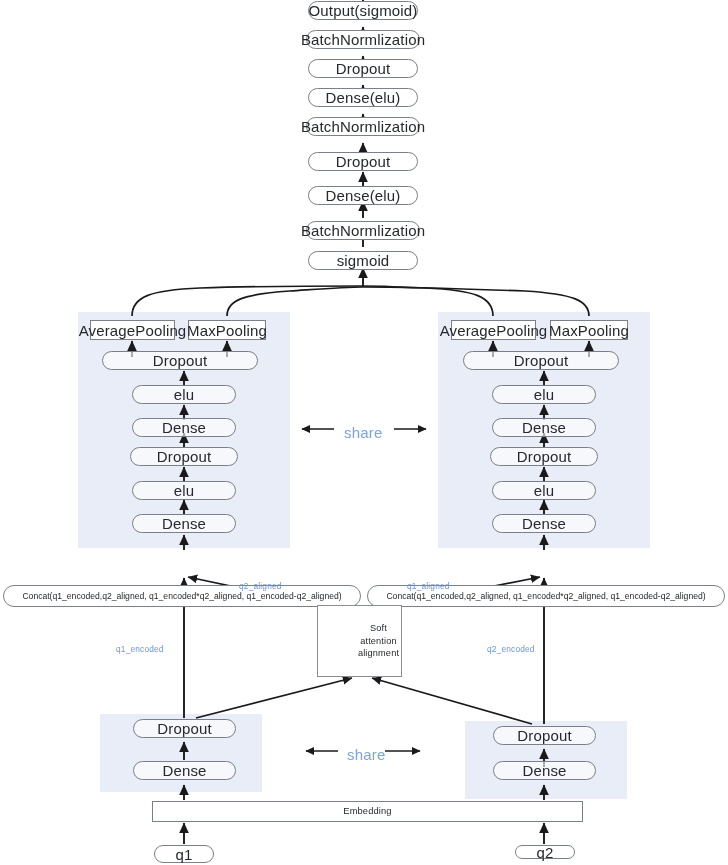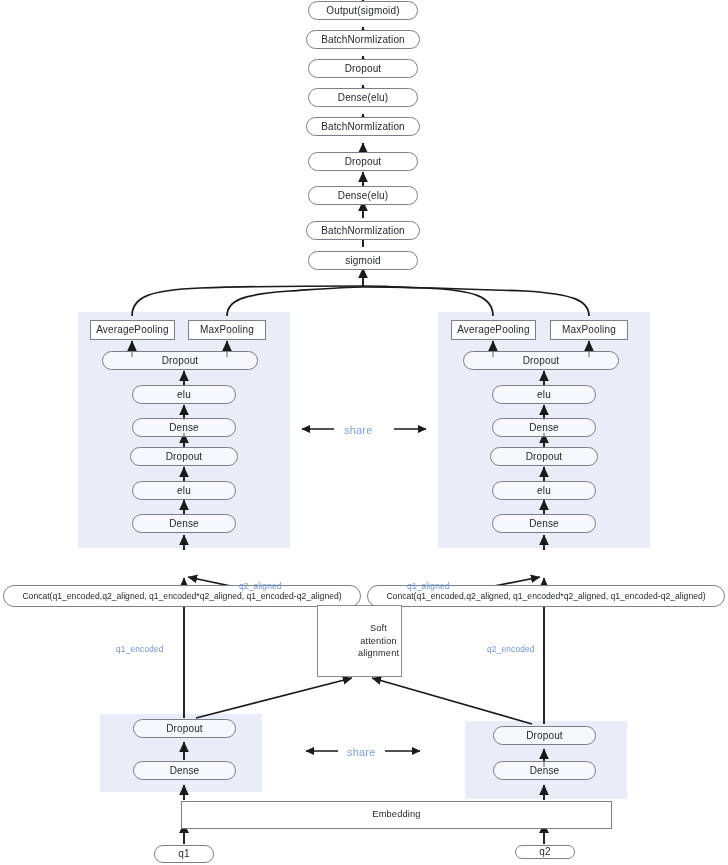--- a/index.html
+++ b/index.html
@@ -28,21 +28,21 @@
   
   .node{
     position:absolute;
     box-sizing:border-box;
     display:flex;
     align-items:center;
     justify-content:center;
     background:#ffffff;
     border:1px solid #7b7f87;
     color:#25282d;
-    font-size:10px;
+    font-size:15px;
     line-height:1;
     white-space:nowrap;
     letter-spacing:.15px;
   }
   .rounded{ border-radius:999px; }
   .rect{ border-radius:0px; }
   .node.translucent{ background:rgba(255,255,255,.62); }
   .node.attn{
     border-radius:0;
     border:1px solid #8a8d93;
@@ -62,21 +62,21 @@
   
   .blabel{
     position:absolute;
     color:#6c93d6;
     font-size:8.3px;
     white-space:nowrap;
     letter-spacing:.2px;
   }
   .blabel.share{
     color:#7ba4de;
-    font-size:11px;
+    font-size:15px;
   }
 </style>
 </head>
 <body>
 
 <div id="canvas">
 
   <div class="share-panel" style="left:78px; top:312px; width:212px; height:236px;"></div>
   <div class="share-panel" style="left:438px; top:312px; width:212px; height:236px;"></div>
   <div class="share-panel" style="left:100px; top:714px; width:162px; height:78px;"></div>
@@ -211,21 +211,21 @@
   <div class="node rounded concat-wide" style="left:367px; top:553px; width:358px; height:22px;">Concat(q1_encoded,q2_aligned, q1_encoded*q2_aligned, q1_encoded-q2_aligned)</div>
 
   <div class="node attn" style="left:317px; top:605px; width:85px; height:72px;padding-left:38px;">Soft attention alignment</div>
 
   <div class="node rounded translucent" style="left:133px; top:719px; width:103px; height:19px;">Dropout</div>
   <div class="node rounded translucent" style="left:133px; top:761px; width:103px; height:19px;">Dense</div>
 
   <div class="node rounded translucent" style="left:493px; top:726px; width:103px; height:19px;">Dropout</div>
   <div class="node rounded translucent" style="left:493px; top:761px; width:103px; height:19px;">Dense</div>
 
-  <div class="node rect embedding" style="left:152px; top:801px; width:431px; height:28px;margin-left:29px;">Embedding</div>
+  <div class="node rect embedding" style="left:152px; top:801px; width:431px; height:21px;">Embedding</div>
 
   <div class="node rounded" style="left:154px; top:845px; width:60px; height:18px;">q1</div>
   <div class="node rounded" style="left:515px; top:845px; width:60px; height:14px;">q2</div>
 
   <div class="blabel share" style="left:344px; top:424px;">share</div>
   <div class="blabel share" style="left:347px; top:746px;">share</div>
 
   <div class="blabel" style="left:116px; top:644px;">q1_encoded</div>
   <div class="blabel" style="left:487px; top:644px;">q2_encoded</div>
   <div class="blabel" style="left:239px; top:581px;">q2_aligned</div>

